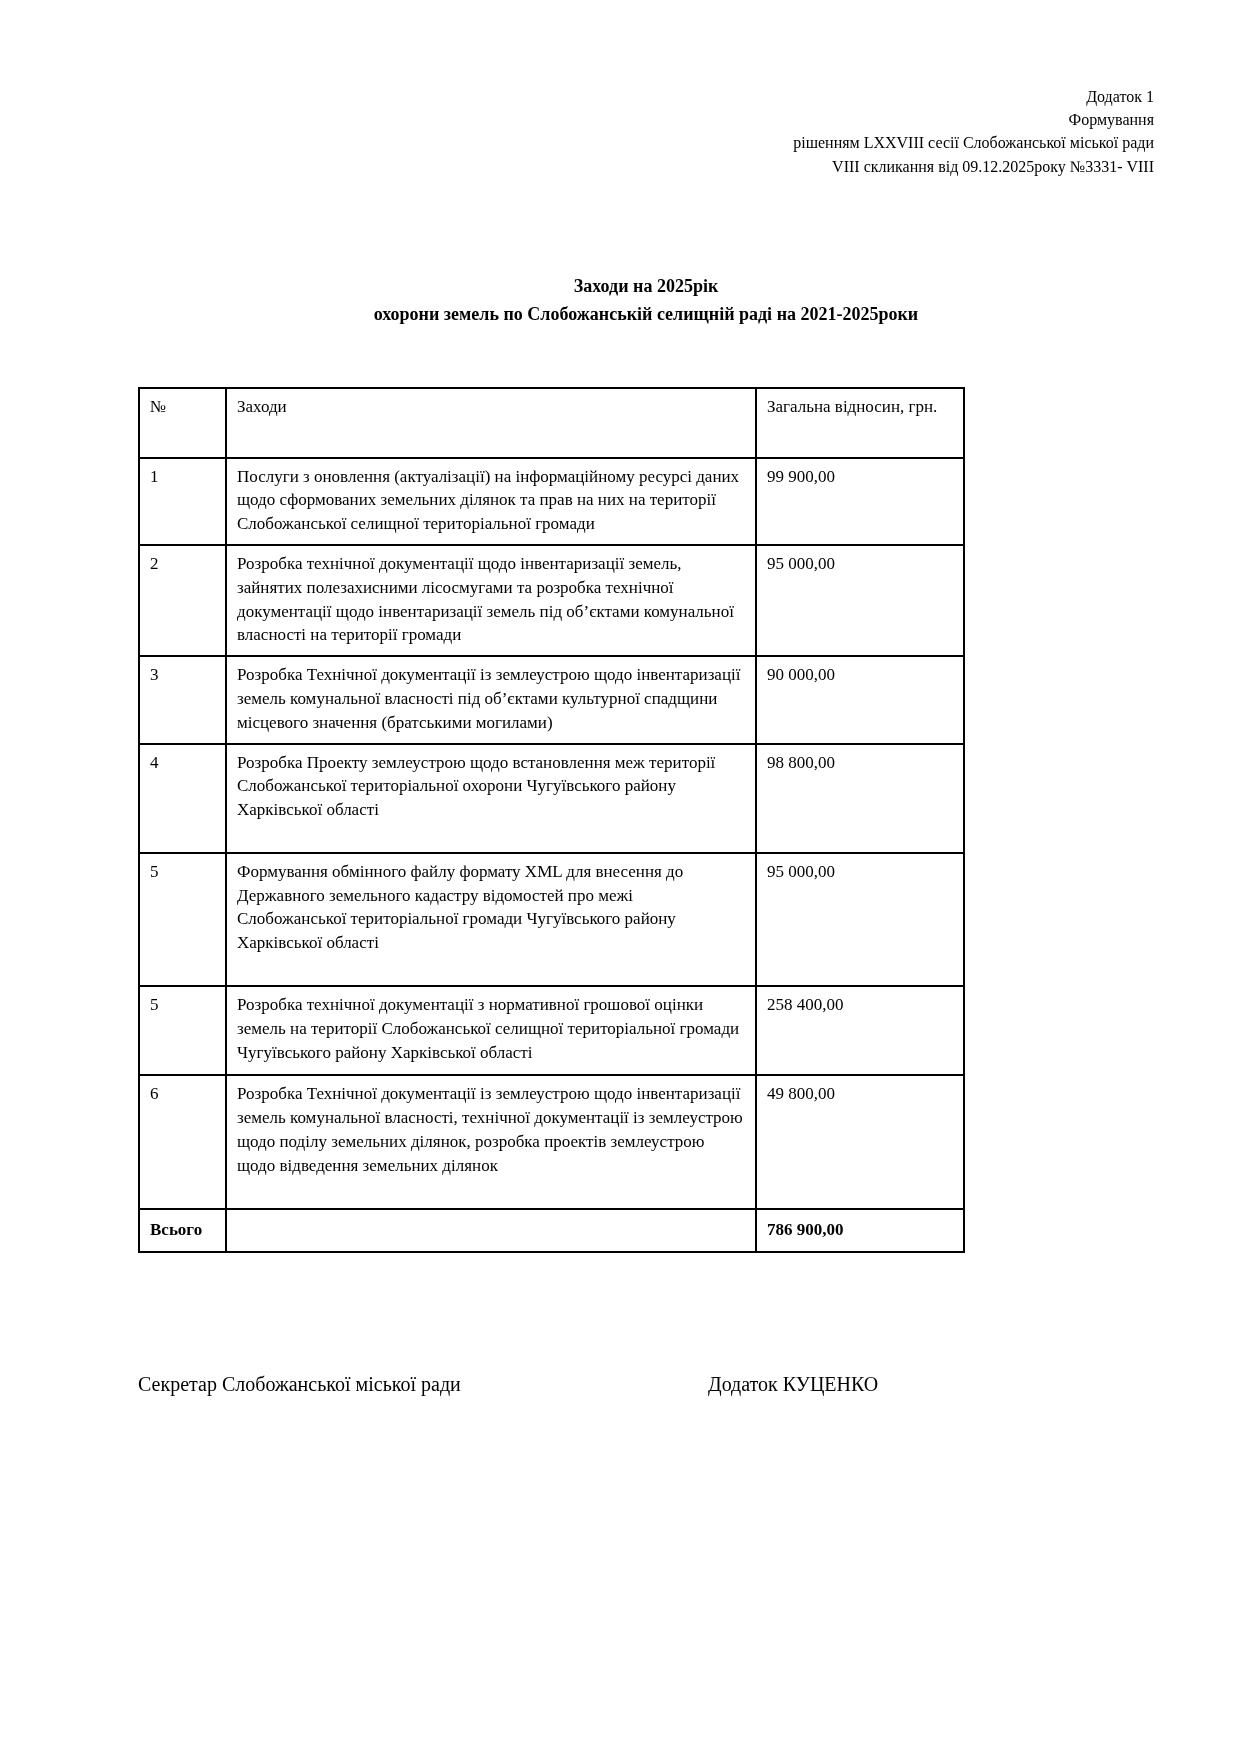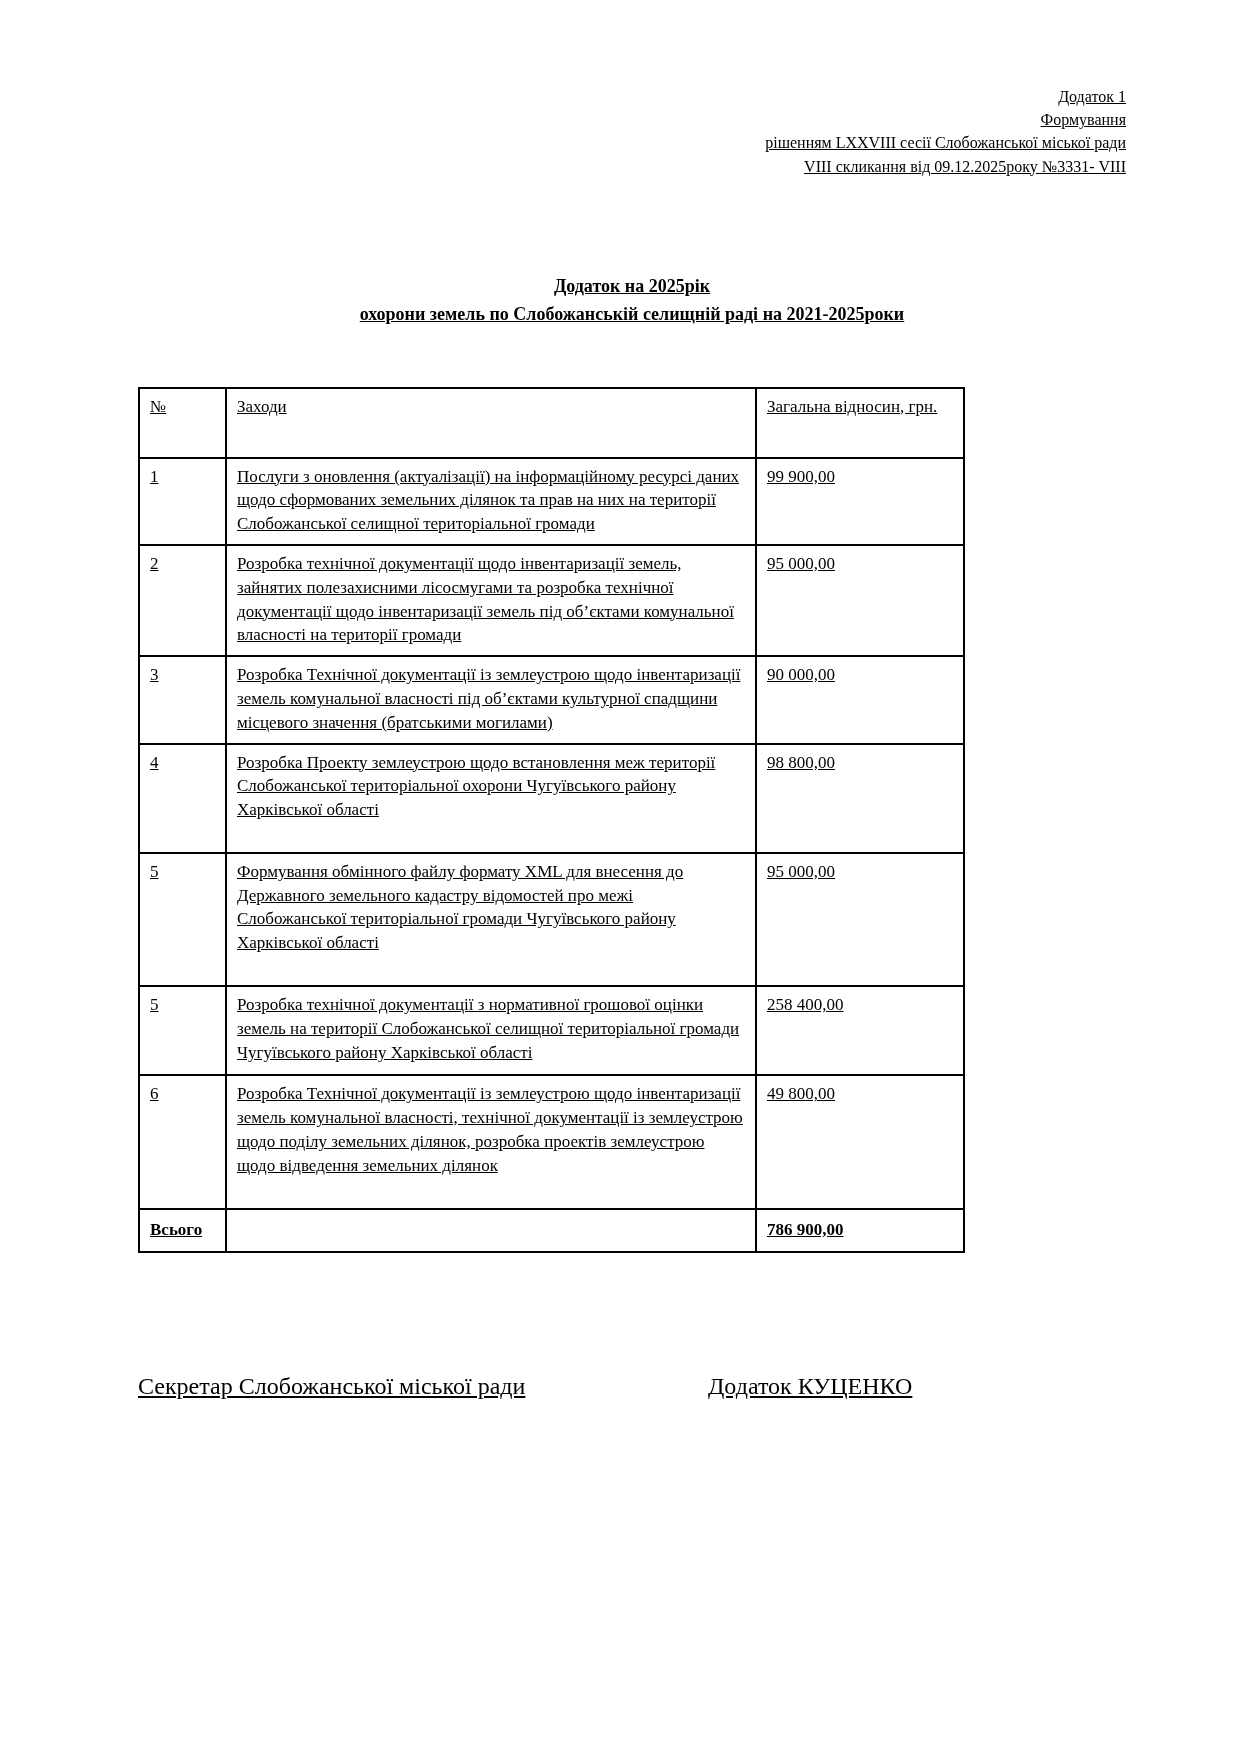--- a/index.html
+++ b/index.html
@@ -7,23 +7,22 @@
   body {
     width: 1240px;
     height: 1754px;
     font-family: "Liberation Serif", "DejaVu Serif", serif;
     color: #000000;
     position: relative;
   }
   .page {
     width: 1240px;
     height: 1508px;
-    padding: 85px 114px 0 138px;
+    padding: 85px 86px 0 138px;
     position: relative;
-    text-decoration: underline;
   }
   .doc-header {
     text-align: right;
     font-size: 16px;
     line-height: 1.45;
   }
   .doc-title {
     margin-top: 95px;
     text-align: center;
     font-weight: bold;
@@ -50,40 +49,40 @@
   col.col-cost { width: 208px; }
   tr.header-row td { height: 70px; }
   td.num-cell { vertical-align: middle; padding-left: 12px; }
   td.cost-cell { font-weight: bold; }
   tr.row-1 td.measure-cell, tr.row-2 td.measure-cell, tr.row-3 td.measure-cell { padding-bottom: 8px; }
   tr.row-4 td, tr.row-5 td, tr.row-7 td { padding-bottom: 30px; }
   tr.total-row td { font-weight: bold; padding-top: 8px; padding-bottom: 10px; }
   .doc-footer {
     margin-top: 120px;
     display: flex;
-    font-size: 24px;
+    font-size: 20px;
     width: 825px;
   }
   .doc-footer .left { width: 570px; }
   .doc-footer .right { }
 </style>
 </head>
 <body>
 
 <div class="page">
 
   <div class="doc-header">
     <div>Додаток 1</div>
     <div>Формування</div>
     <div>рішенням LXXVIII сесії Слобожанської міської ради</div>
     <div>VIII скликання від 09.12.2025року №3331- VIII</div>
   </div>
 
   <div class="doc-title">
-    <div>Додаток на 2025рік</div>
+    <div>Заходи на 2025рік</div>
     <div>охорони земель по Слобожанській селищній раді на 2021-2025роки</div>
   </div>
 
   <table class="measures">
     <colgroup>
       <col class="col-num">
       <col class="col-measure">
       <col class="col-cost">
     </colgroup>
     <tbody>

